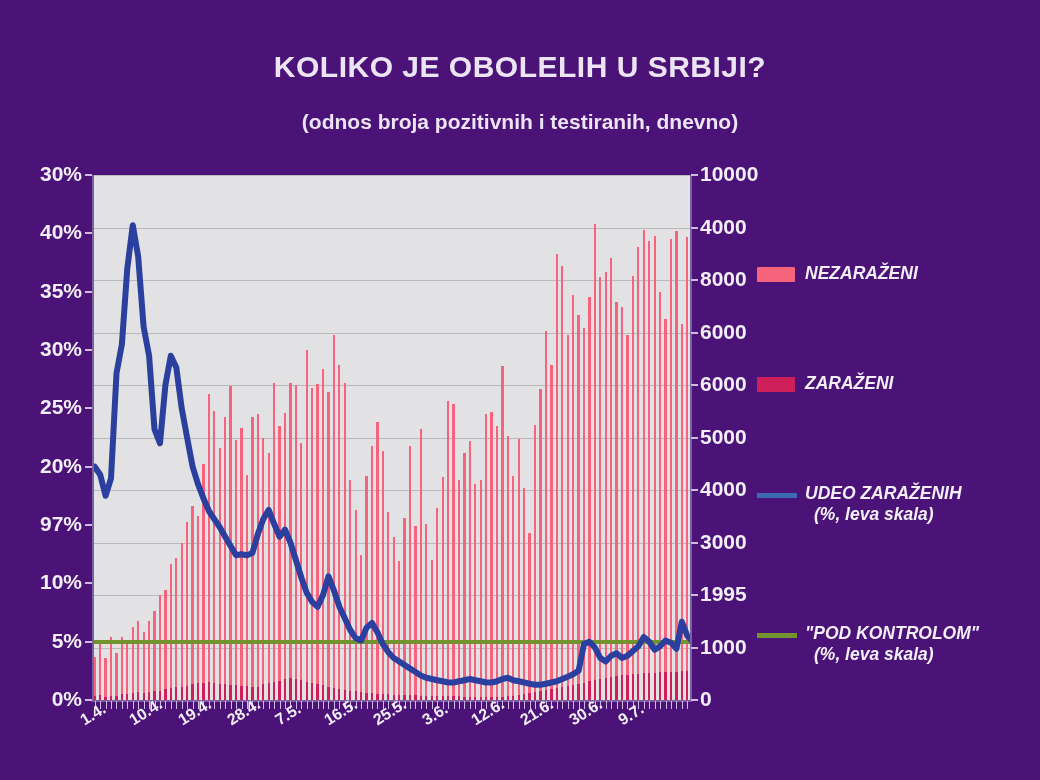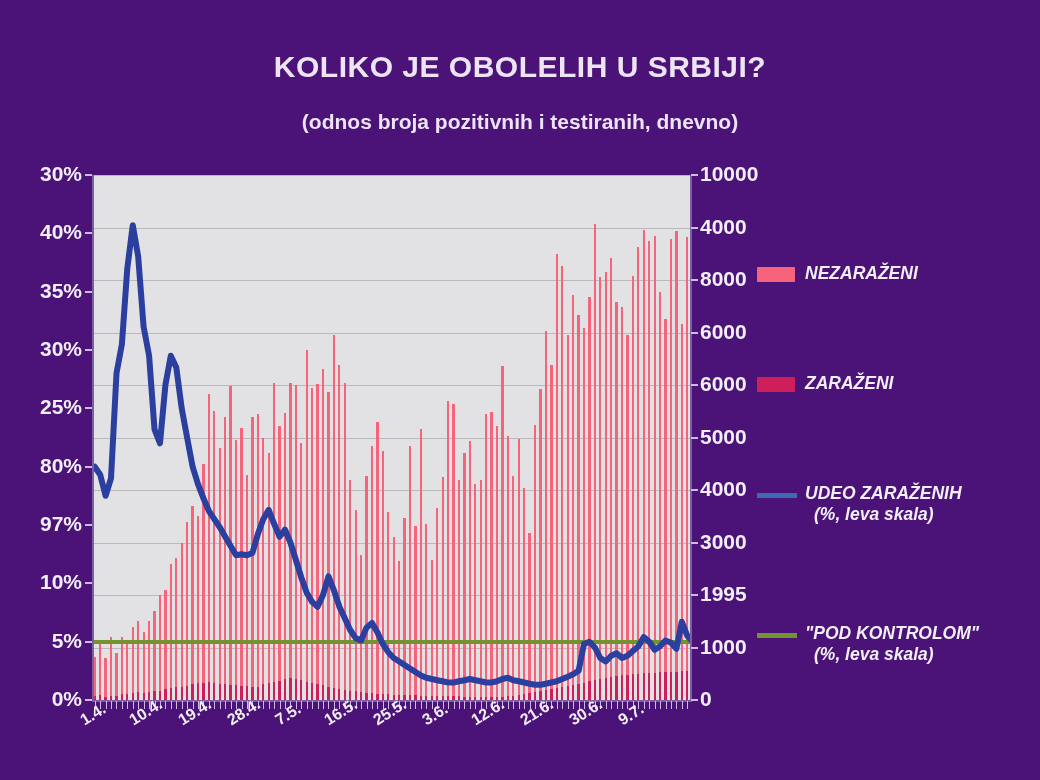--- a/index.html
+++ b/index.html
@@ -550,21 +550,21 @@
 
   <div id="ylabels-left">
       <div class="ylabL-wrap" style="top: 687px;">0%</div>
       <div class="tickL" style="top: 699px;"></div>
       <div class="ylabL-wrap" style="top: 628.667px;">5%</div>
       <div class="tickL" style="top: 640.667px;"></div>
       <div class="ylabL-wrap" style="top: 570.333px;">10%</div>
       <div class="tickL" style="top: 582.333px;"></div>
       <div class="ylabL-wrap" style="top: 512px;">97%</div>
       <div class="tickL" style="top: 524px;"></div>
-      <div class="ylabL-wrap" style="top: 453.667px;">80%</div>
+      <div class="ylabL-wrap" style="top: 453.667px;">20%</div>
       <div class="tickL" style="top: 465.667px;"></div>
       <div class="ylabL-wrap" style="top: 395.333px;">25%</div>
       <div class="tickL" style="top: 407.333px;"></div>
       <div class="ylabL-wrap" style="top: 337px;">30%</div>
       <div class="tickL" style="top: 349px;"></div>
       <div class="ylabL-wrap" style="top: 278.667px;">35%</div>
       <div class="tickL" style="top: 290.667px;"></div>
       <div class="ylabL-wrap" style="top: 220.333px;">40%</div>
       <div class="tickL" style="top: 232.333px;"></div>
       <div class="ylabL-wrap" style="top: 162px;">30%</div>

